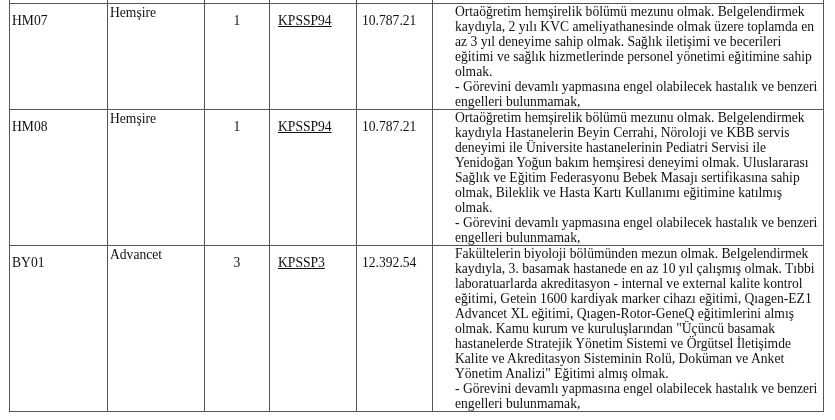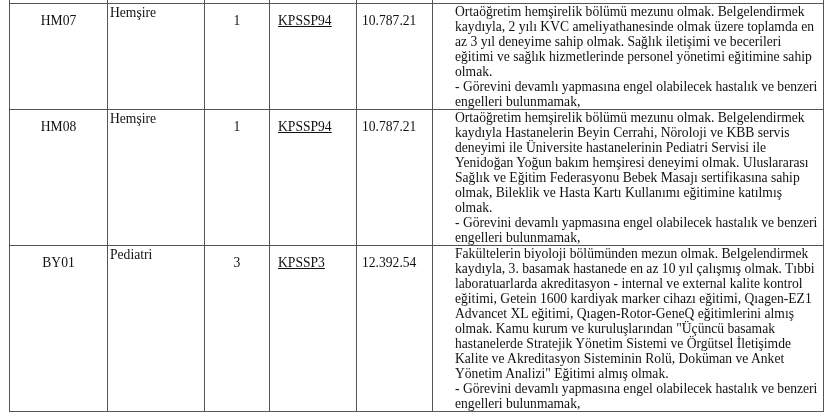--- a/index.html
+++ b/index.html
@@ -34,21 +34,21 @@
       vertical-align: top;
     }
     col.c-code { width: 98px; }
     col.c-title { width: 97px; }
     col.c-count { width: 65px; }
     col.c-kpss { width: 87px; }
     col.c-score { width: 76px; }
     col.c-req { width: 391px; }
 
     tr.stub td { height: 14px; }
-    td.code { vertical-align: middle !important; padding-bottom: 6px !important; text-align: center; }
+    td.code { vertical-align: middle !important; padding-bottom: 6px !important; }
     td.title { padding-top: 1px !important; }
     td.count { text-align: center; vertical-align: middle !important; padding-bottom: 6px !important; }
     td.kpss { vertical-align: middle !important; padding-left: 8px !important; padding-bottom: 6px !important; text-decoration: underline; }
     td.score { vertical-align: middle !important; padding-left: 5px !important; padding-bottom: 6px !important; }
     td.req { padding: 0 1px 0 2px !important; }
     .req-line { display: block; white-space: normal; margin-left: 20px; }
 
     tr.r1 td.code, tr.r1 td.count, tr.r1 td.kpss, tr.r1 td.score { vertical-align: top !important; padding-top: 9px !important; }
     tr.r2 td.code, tr.r2 td.count, tr.r2 td.kpss, tr.r2 td.score { vertical-align: top !important; padding-top: 9px !important; }
     tr.r3 td.code, tr.r3 td.count, tr.r3 td.kpss, tr.r3 td.score { vertical-align: top !important; padding-top: 9px !important; margin-left: 8px; }
@@ -95,21 +95,21 @@
         <td class="kpss">KPSSP94</td>
         <td class="score">10.787.21</td>
         <td class="req">
           <span class="req-line">Ortaöğretim hemşirelik bölümü mezunu olmak. Belgelendirmek kaydıyla Hastanelerin Beyin Cerrahi, Nöroloji ve KBB servis deneyimi ile Üniversite hastanelerinin Pediatri Servisi ile Yenidoğan Yoğun bakım hemşiresi deneyimi olmak. Uluslararası Sağlık ve Eğitim Federasyonu Bebek Masajı sertifikasına sahip olmak, Bileklik ve Hasta Kartı Kullanımı eğitimine katılmış olmak.</span>
           <span class="req-line">- Görevini devamlı yapmasına engel olabilecek hastalık ve benzeri engelleri bulunmamak,</span>
         </td>
       </tr>
 
       <tr class="r3">
         <td class="code">BY01</td>
-        <td class="title">Pediatri</td>
+        <td class="title">Advancet</td>
         <td class="count">3</td>
         <td class="kpss">KPSSP3</td>
         <td class="score">12.392.54</td>
         <td class="req">
           <span class="req-line">Fakültelerin biyoloji bölümünden mezun olmak. Belgelendirmek kaydıyla, 3. basamak hastanede en az 10 yıl çalışmış olmak. Tıbbi laboratuarlarda akreditasyon - internal ve external kalite kontrol eğitimi, Getein 1600 kardiyak marker cihazı eğitimi,  Qıagen-EZ1 Advancet XL eğitimi, Qıagen-Rotor-GeneQ eğitimlerini almış olmak. Kamu kurum ve kuruluşlarından "Üçüncü basamak hastanelerde Stratejik Yönetim Sistemi ve Örgütsel İletişimde Kalite ve Akreditasyon Sisteminin Rolü, Doküman ve Anket Yönetim Analizi" Eğitimi almış olmak.</span>
           <span class="req-line">- Görevini devamlı yapmasına engel olabilecek hastalık ve benzeri engelleri bulunmamak,</span>
         </td>
       </tr>
     </tbody>
   </table>

